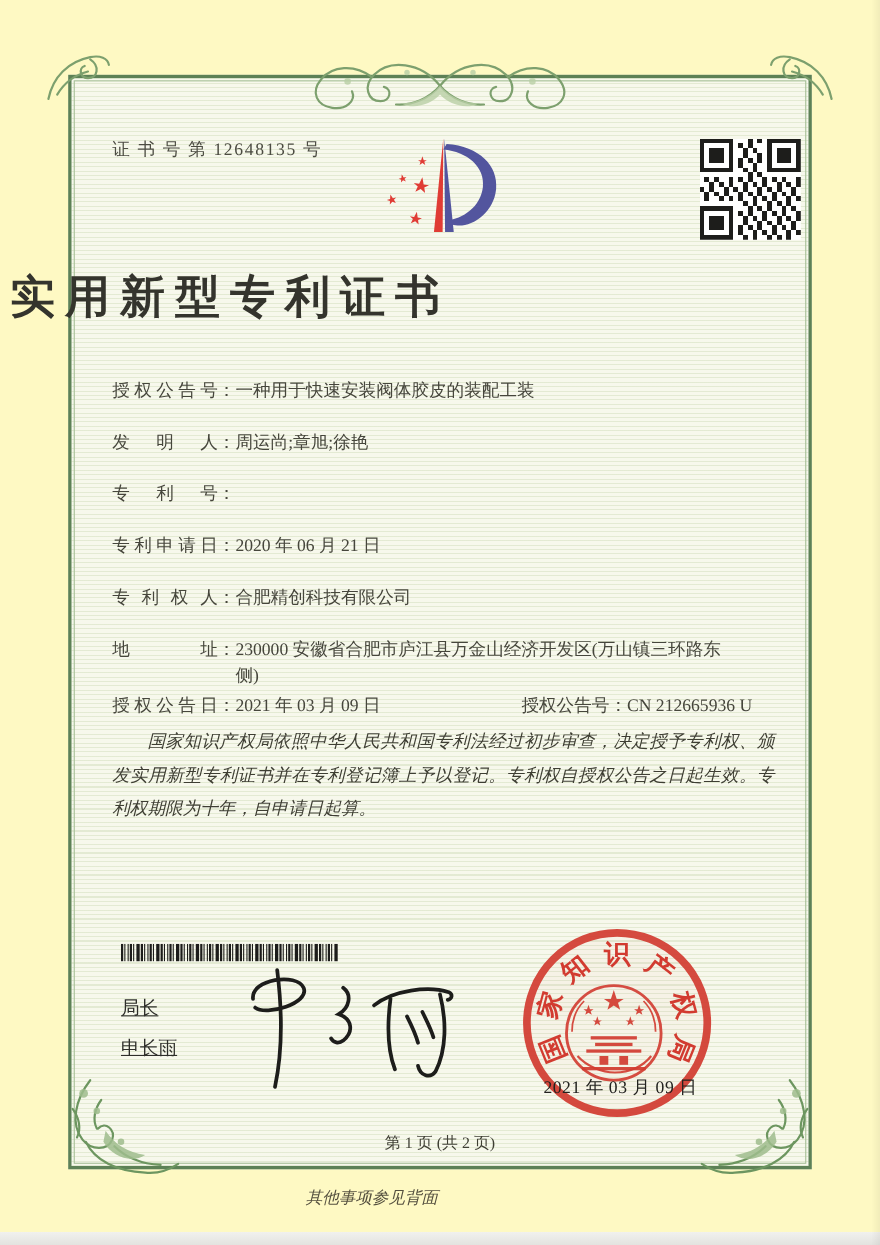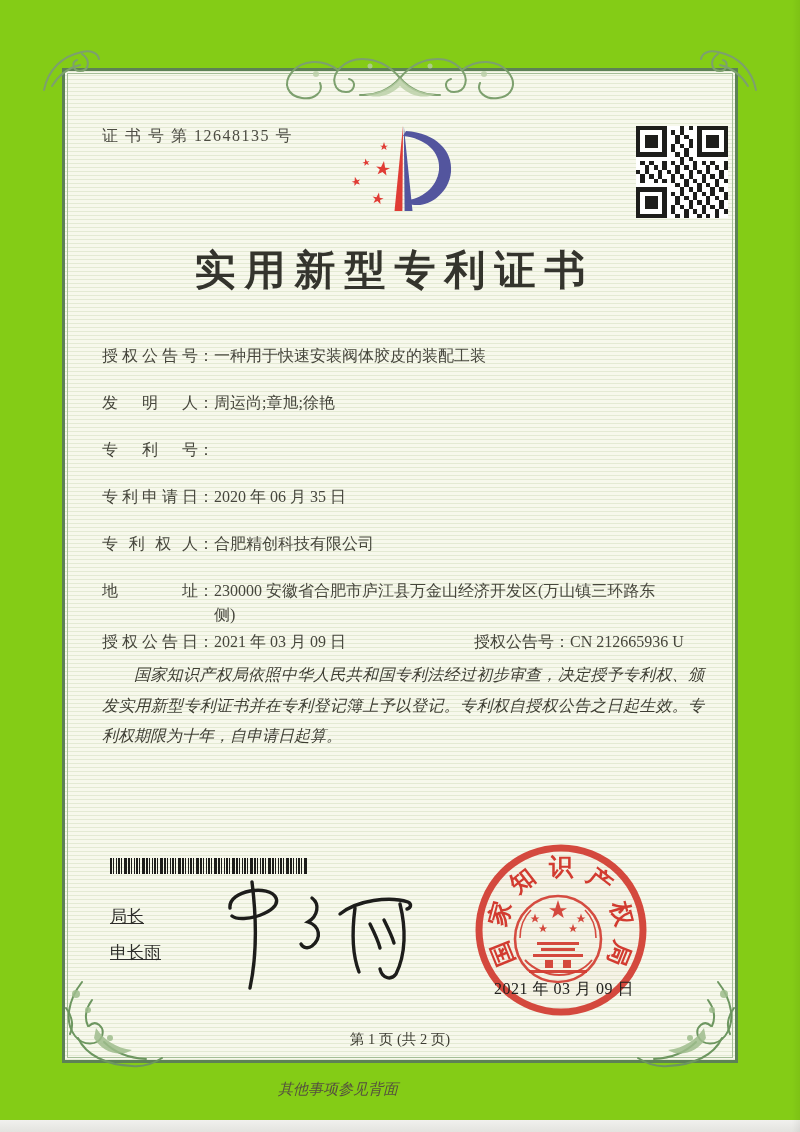--- a/index.html
+++ b/index.html
@@ -1,16 +1,16 @@
 <!DOCTYPE html>
 <html><head>
 <meta charset="utf-8">
 <style>
   html,body{margin:0;padding:0;background:#ffffff;}
-  .page{position:relative;width:800px;height:1132px;background:#84cc16;overflow:hidden;
+  .page{position:relative;width:800px;height:1132px;background:#fef9c3;overflow:hidden;
         font-family:"Liberation Serif","DejaVu Serif",serif;}
   .photo-edge-bottom{position:absolute;left:0;top:1120px;width:800px;height:12px;
         background:linear-gradient(180deg,#f1f1ee,#e3e3df);}
   .photo-edge-right{position:absolute;left:792px;top:0;width:8px;height:1132px;
         background:linear-gradient(90deg,rgba(0,0,0,0),rgba(0,0,0,0.05));}
 
   
   .frame{position:absolute;left:62px;top:68px;width:670px;height:989px;
          border:3px solid #5d8156;
          background:
@@ -21,21 +21,21 @@
 
   .ornament{position:absolute;color:#7da06e;}
   .orn-flip{transform:scaleX(-1);}
 
   .cert-no{position:absolute;left:102px;top:126px;font-size:16px;color:#4c4c42;
            letter-spacing:1.5px;}
 
   .logo{position:absolute;left:333px;top:110px;}
   .qr{position:absolute;left:636px;top:126px;}
 
-  .title{position:absolute;left:0;top:243px;width:780px;text-align:center;
+  .title{position:absolute;left:0;top:243px;width:780px;
          font-size:41px;font-weight:bold;color:#34342d;letter-spacing:9px;text-indent:9px;}
 
   .fields{position:absolute;left:102px;top:344px;width:600px;font-size:16px;color:#46463c;}
   .field-row{display:flex;line-height:24px;margin-bottom:23px;align-items:flex-start;}
   .field-label{display:inline-block;width:96px;text-align:justify;text-align-last:justify;flex:0 0 96px;}
   .field-colon{flex:0 0 16px;}
   .field-value{display:inline-block;width:448px;}
 
   .grant-row{position:absolute;left:102px;top:630px;width:620px;font-size:16px;
              color:#46463c;line-height:24px;}
@@ -284,21 +284,21 @@
         <span class="field-colon">：</span>
         <span class="field-value">周运尚;章旭;徐艳</span>
     </div>
     <div class="field-row">
       <span class="field-label">专利号</span>
         <span class="field-colon">：</span>
     </div>
     <div class="field-row">
       <span class="field-label">专利申请日</span>
         <span class="field-colon">：</span>
-        <span class="field-value">2020 年 06 月 35 日</span>
+        <span class="field-value">2020 年 06 月 21 日</span>
     </div>
     <div class="field-row">
       <span class="field-label">专利权人</span>
         <span class="field-colon">：</span>
         <span class="field-value">合肥精创科技有限公司</span>
     </div>
     <div class="field-row">
       <span class="field-label">地址</span>
         <span class="field-colon">：</span>
         <span class="field-value">230000 安徽省合肥市庐江县万金山经济开发区(万山镇三环路东侧)</span>

